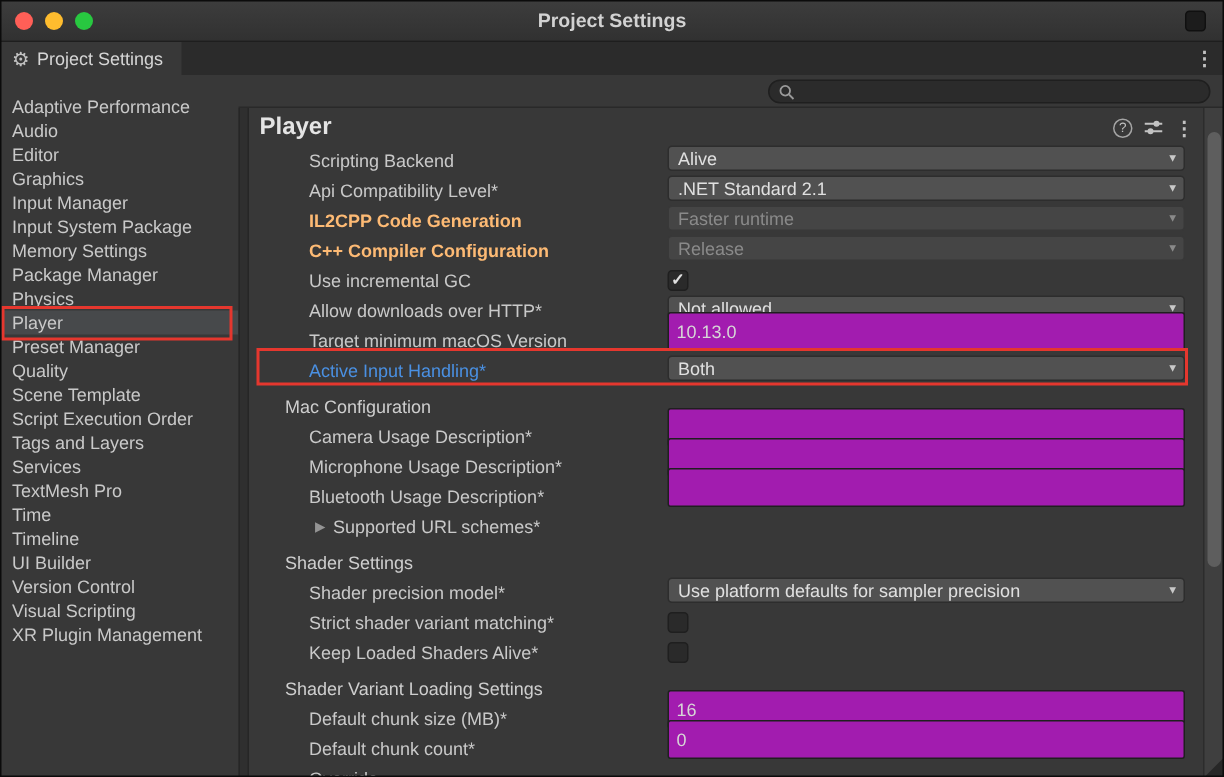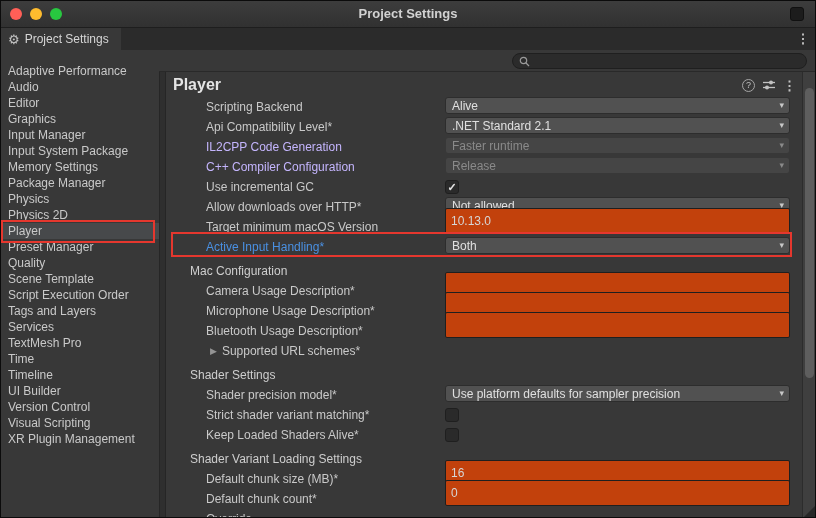--- a/index.html
+++ b/index.html
@@ -56,35 +56,35 @@
   .main { position:absolute; top:72px; left:166px; right:14px; bottom:0; background:#383838; overflow:hidden; }
   .main-header { position:relative; height:22px; padding:4px 6px 0 7px; display:flex; align-items:center; }
   .main-header h1 { font-size:16px; font-weight:bold; color:#e4e4e4; flex:1; line-height:1; }
   .header-icons { display:flex; align-items:center; gap:8px; color:#c2c2c2; }
   .help-icon { width:13px; height:13px; border:1px solid #a5a5a5; border-radius:50%; font-size:9px;
     line-height:11px; text-align:center; color:#c2c2c2; }
 
   .rows { position:absolute; top:22px; left:0; right:0; }
   .row { height:20px; display:flex; align-items:flex-end; padding-right:12px; position:relative; }
   .row-label { width:279px; padding-left:40px; color:#c9c9c9; white-space:nowrap; overflow:hidden; flex-shrink:0; }
-  .row-label.disabled { color:#c4b5fd; }
+  .row-label.disabled { color:#fdba74;font-weight:bold; }
   .row-label.highlighted { color:var(--highlight-color,#4a90e2); }
   .section-header { margin-top:4px; }
   .section-title { padding-left:24px; font-weight:normal; color:#cecece; }
   .foldout-label { display:flex; align-items:center; gap:5px; padding-left:44px; color:#c9c9c9; }
   .foldout-arrow { color:#949494; font-size:9px; line-height:1; }
 
   .dropdown { flex:1; height:17px; background:#515151; border:1px solid #2d2d2d; border-radius:3px;
     display:flex; align-items:center; padding:0 5px 0 6px; color:#e0e0e0; min-width:0; cursor:default; }
   .dropdown-value { flex:1; white-space:nowrap; overflow:hidden; }
   .dropdown-arrow { color:#c8c8c8; font-size:9px; line-height:1; }
   .dropdown.disabled { background:#454545; border-color:#383838; }
   .dropdown.disabled .dropdown-value, .dropdown.disabled .dropdown-arrow { color:#8a8a8a; }
 
-  .text-field { flex:1; height:17px; background:#c2410c; border:1px solid #1f1f1f; border-radius:2px;
+  .text-field { flex:1; height:17px; background:#a21caf; border:1px solid #1f1f1f; border-radius:2px;
     color:#d6d6d6; padding:12px 5px; font-size:12px; font-family:inherit; min-width:0; outline:none; }
 
   .checkbox { width:14px; height:14px; background:#2a2a2a; border:1px solid #1f1f1f; border-radius:3px;
     display:flex; align-items:center; justify-content:center; flex-shrink:0; }
   .checkmark { color:#e0e0e0; font-size:11px; font-weight:bold; line-height:1; }
 
   .row.annotated::after { content:''; position:absolute; left:5px; right:10px; top:-2px; bottom:-3px;
     border:2px solid var(--annotation-color,#e5372e); pointer-events:none; z-index:5; }
 
   
@@ -131,21 +131,20 @@
 <div class="sidebar">
     <div class="sidebar-item"><span>Adaptive Performance</span></div>
     <div class="sidebar-item"><span>Audio</span></div>
     <div class="sidebar-item"><span>Editor</span></div>
     <div class="sidebar-item"><span>Graphics</span></div>
     <div class="sidebar-item"><span>Input Manager</span></div>
     <div class="sidebar-item"><span>Input System Package</span></div>
     <div class="sidebar-item"><span>Memory Settings</span></div>
     <div class="sidebar-item"><span>Package Manager</span></div>
     <div class="sidebar-item"><span>Physics</span></div>
-    <div class="sidebar-item"><span>Physics 2D</span></div>
     <div class="sidebar-item selected annotated-box"><span>Player</span></div>
     <div class="sidebar-item"><span>Preset Manager</span></div>
     <div class="sidebar-item"><span>Quality</span></div>
     <div class="sidebar-item"><span>Scene Template</span></div>
     <div class="sidebar-item"><span>Script Execution Order</span></div>
     <div class="sidebar-item"><span>Tags and Layers</span></div>
     <div class="sidebar-item"><span>Services</span></div>
     <div class="sidebar-item"><span>TextMesh Pro</span></div>
     <div class="sidebar-item"><span>Time</span></div>
     <div class="sidebar-item"><span>Timeline</span></div>

